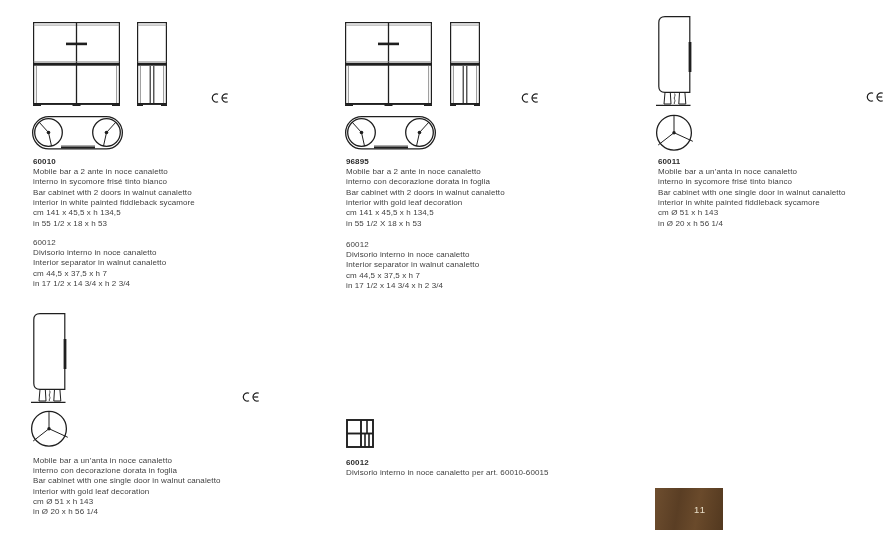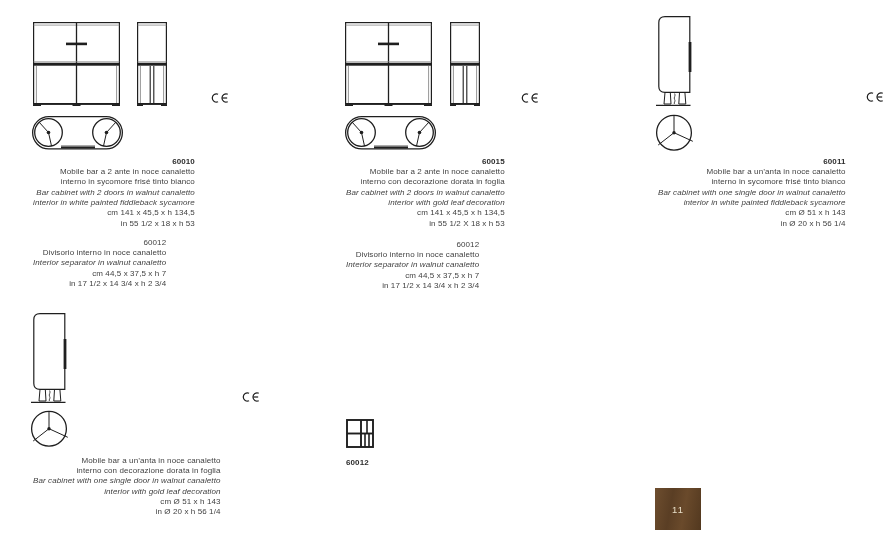--- a/index.html
+++ b/index.html
@@ -15,31 +15,30 @@
   svg .ln{stroke:#1f1f1f;fill:none;}
   svg .fl{fill:#1f1f1f;stroke:none;}
   svg .gy{stroke:#8a8a8a;fill:none;}
   .tblock{
     position:absolute;
     font-size:8px;
     line-height:10.35px;
     color:#3f3f3f;
     letter-spacing:.1px;
     white-space:nowrap;
-    text-align:right;
   }
   .code{font-weight:bold;color:#2d2d2d;}
   .code.reg{font-weight:normal;color:#3f3f3f;}
-  .em{font-style:italic;}
+  .em{}
   .pagebox{
     position:absolute;
     left:655px;top:488px;width:46px;height:42px;
     background:linear-gradient(100deg,#6e4e2f 0%,#5a3e24 35%,#6a4a2b 62%,#52381f 100%);
     display:flex;align-items:center;justify-content:center;
-    font-size:9.5px;letter-spacing:1px;
+    font-size:9.5px;letter-spacing:1px;padding-left:22px;
   }
 </style>
 </head>
 <body>
 
 <div id="canvas">
 
   <svg class="abs" style="left:33px;top:21.5px" width="87" height="84" viewBox="0 0 87 84">
     <rect class="ln" x="0.6" y="0.6" width="85.8" height="81.6" stroke-width="1.2"></rect>
     <line class="gy" x1="0.6" y1="3.1" x2="86.4" y2="3.1" stroke-width="0.8"></line>
@@ -205,21 +204,21 @@
 
   <div class="tblock" style="left:33px;top:237.5px">
     <div class="code reg">60012</div>
     <div>Divisorio interno in noce canaletto</div>
     <div class="em">Interior separator in walnut canaletto</div>
     <div>cm 44,5 x 37,5 x h 7</div>
     <div>in 17 1/2 x 14 3/4 x h 2 3/4</div>
   </div>
 
   <div class="tblock" style="left:346px;top:156.5px">
-    <div class="code">60015</div>
+    <div class="code">96895</div>
     <div>Mobile bar a 2 ante in noce canaletto</div>
     <div>interno con decorazione dorata in foglia</div>
     <div class="em">Bar cabinet with 2 doors in walnut canaletto</div>
     <div class="em">interior with gold leaf decoration</div>
     <div>cm 141 x 45,5 x h 134,5</div>
     <div>in 55 1/2 X 18 x h 53</div>
   </div>
 
   <div class="tblock" style="left:346px;top:239.5px">
     <div class="code reg">60012</div>
@@ -243,19 +242,20 @@
     <div>Mobile bar a un’anta in noce canaletto</div>
     <div>interno con decorazione dorata in foglia</div>
     <div class="em">Bar cabinet with one single door in walnut canaletto</div>
     <div class="em">interior with gold leaf decoration</div>
     <div>cm Ø 51 x h 143</div>
     <div>in Ø 20 x h 56 1/4</div>
   </div>
 
   <div class="tblock" style="left:346px;top:458px">
     <div class="code">60012</div>
+    <div>Divisorio interno in noce canaletto per art. 60010-60015</div>
   </div>
 
   <div class="pagebox">
     <span style="color:#e9dfc9;">11</span>
   </div>
 
 </div>
 
 </body></html>

